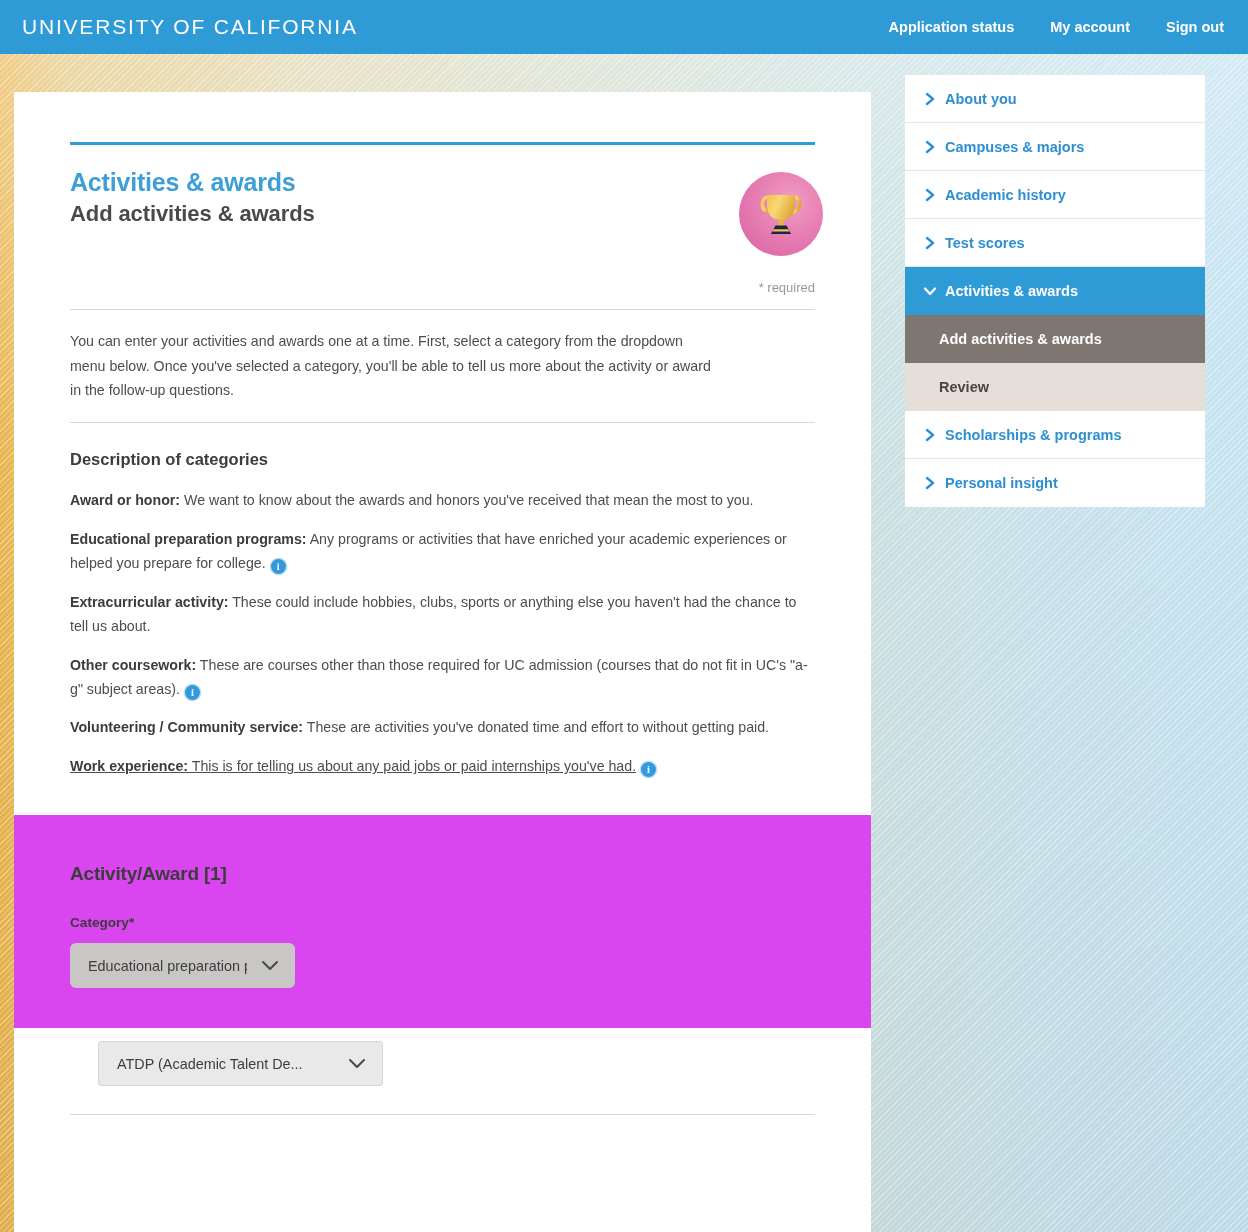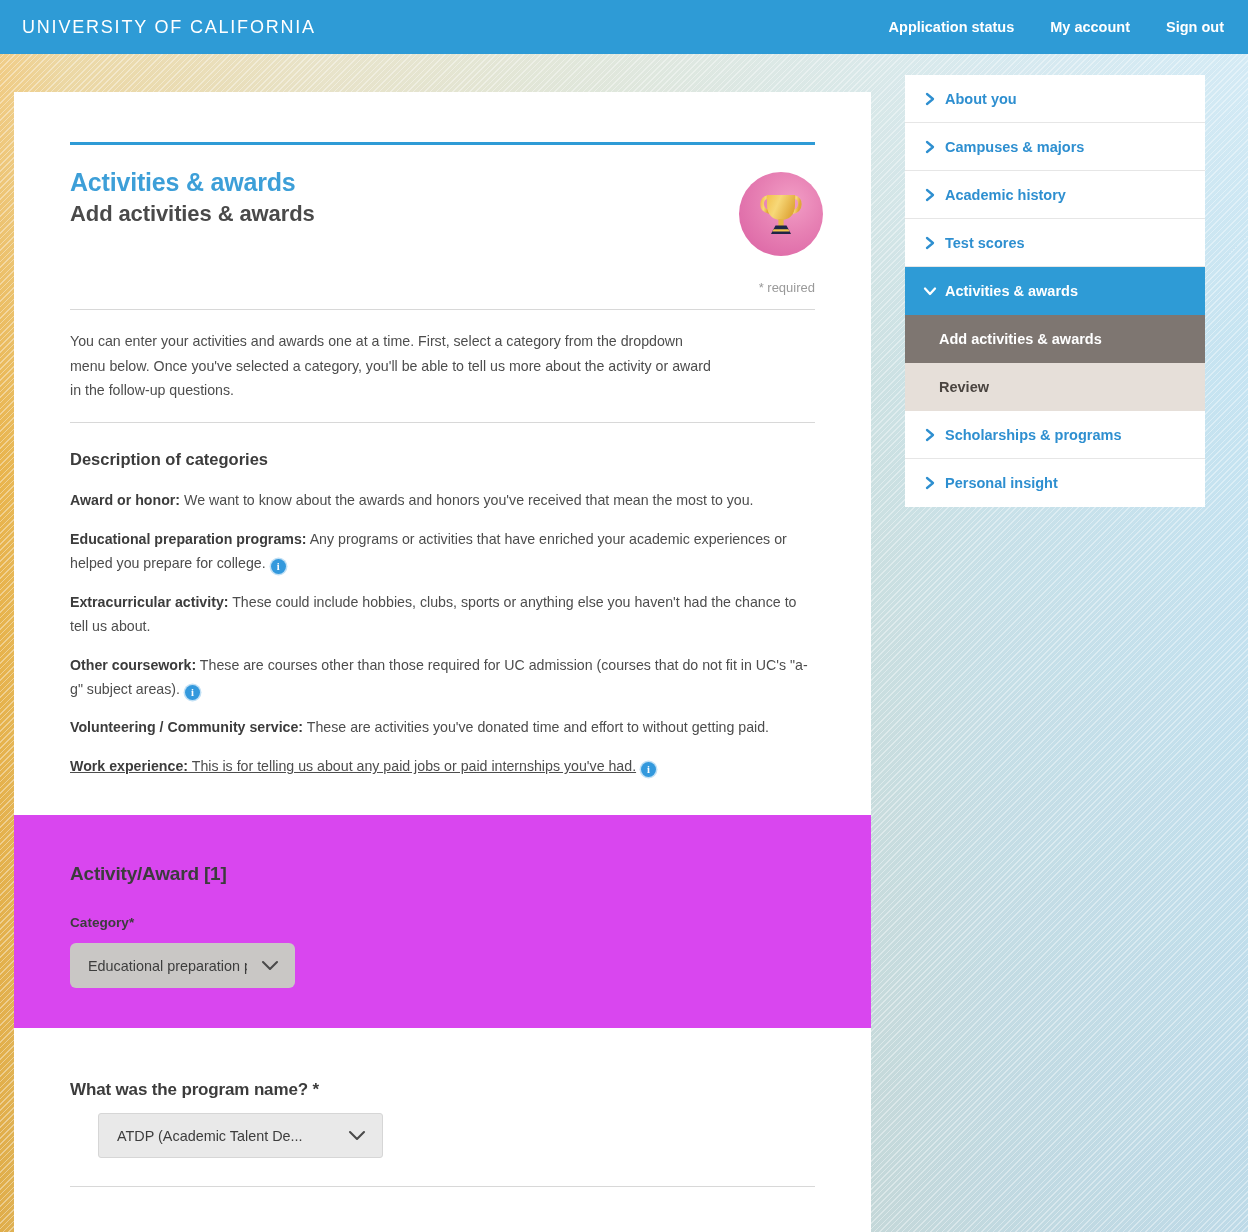--- a/index.html
+++ b/index.html
@@ -48,21 +48,21 @@
     left: 0; top: 0;
     width: 1248px;
     height: 54px;
     background: #2e9bd6;
     z-index: 20;
     display: flex;
     align-items: center;
   }
   #brand {
     color: #ffffff;
-    font-size: 18px;
+    font-size: 21px;
     font-weight: 400;
     letter-spacing: 1.8px;
     margin-left: 22px;
     white-space: nowrap;
   }
   #topnav {
     margin-left: auto;
     display: flex;
     align-items: center;
     gap: 36px;
@@ -388,21 +388,20 @@
       <span class="sel-text">Educational preparation p...</span>
       <span class="chev">
         <svg width="18" height="12" viewBox="0 0 18 12" aria-hidden="true">
           <path d="M2 2 L9 9 L16 2" fill="none" stroke="#4a4a4a" stroke-width="2.1" stroke-linecap="round" stroke-linejoin="round"></path>
         </svg>
       </span>
     </div>
   </div>
 
   <div id="program-section">
-    <div class="question-label">What was the program name? *</div>
     <div class="select-box select-program">
       <span class="sel-text">ATDP (Academic Talent De...</span>
       <span class="chev">
         <svg width="18" height="12" viewBox="0 0 18 12" aria-hidden="true">
           <path d="M2 2 L9 9 L16 2" fill="none" stroke="#4a4a4a" stroke-width="2.1" stroke-linecap="round" stroke-linejoin="round"></path>
         </svg>
       </span>
     </div>
     <div class="bottom-rule"></div>
   </div>

